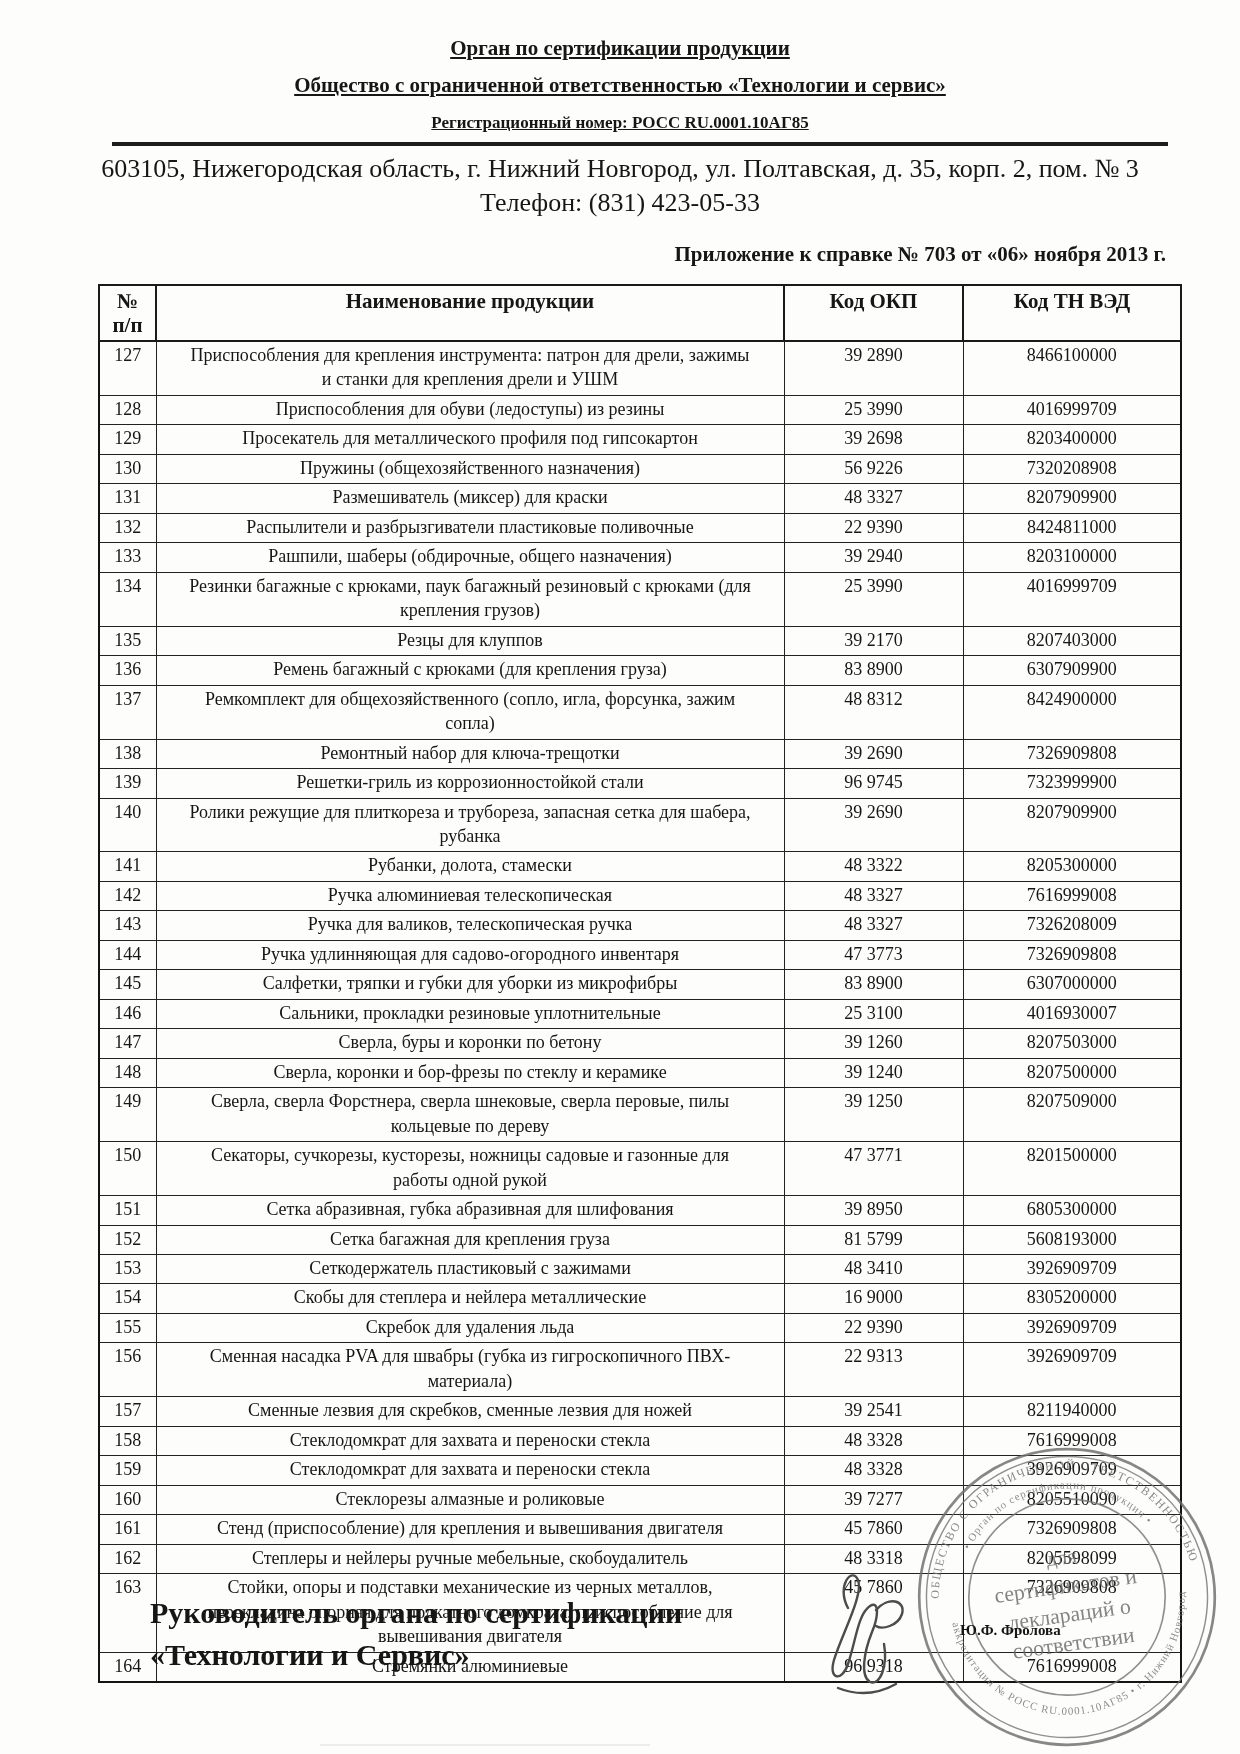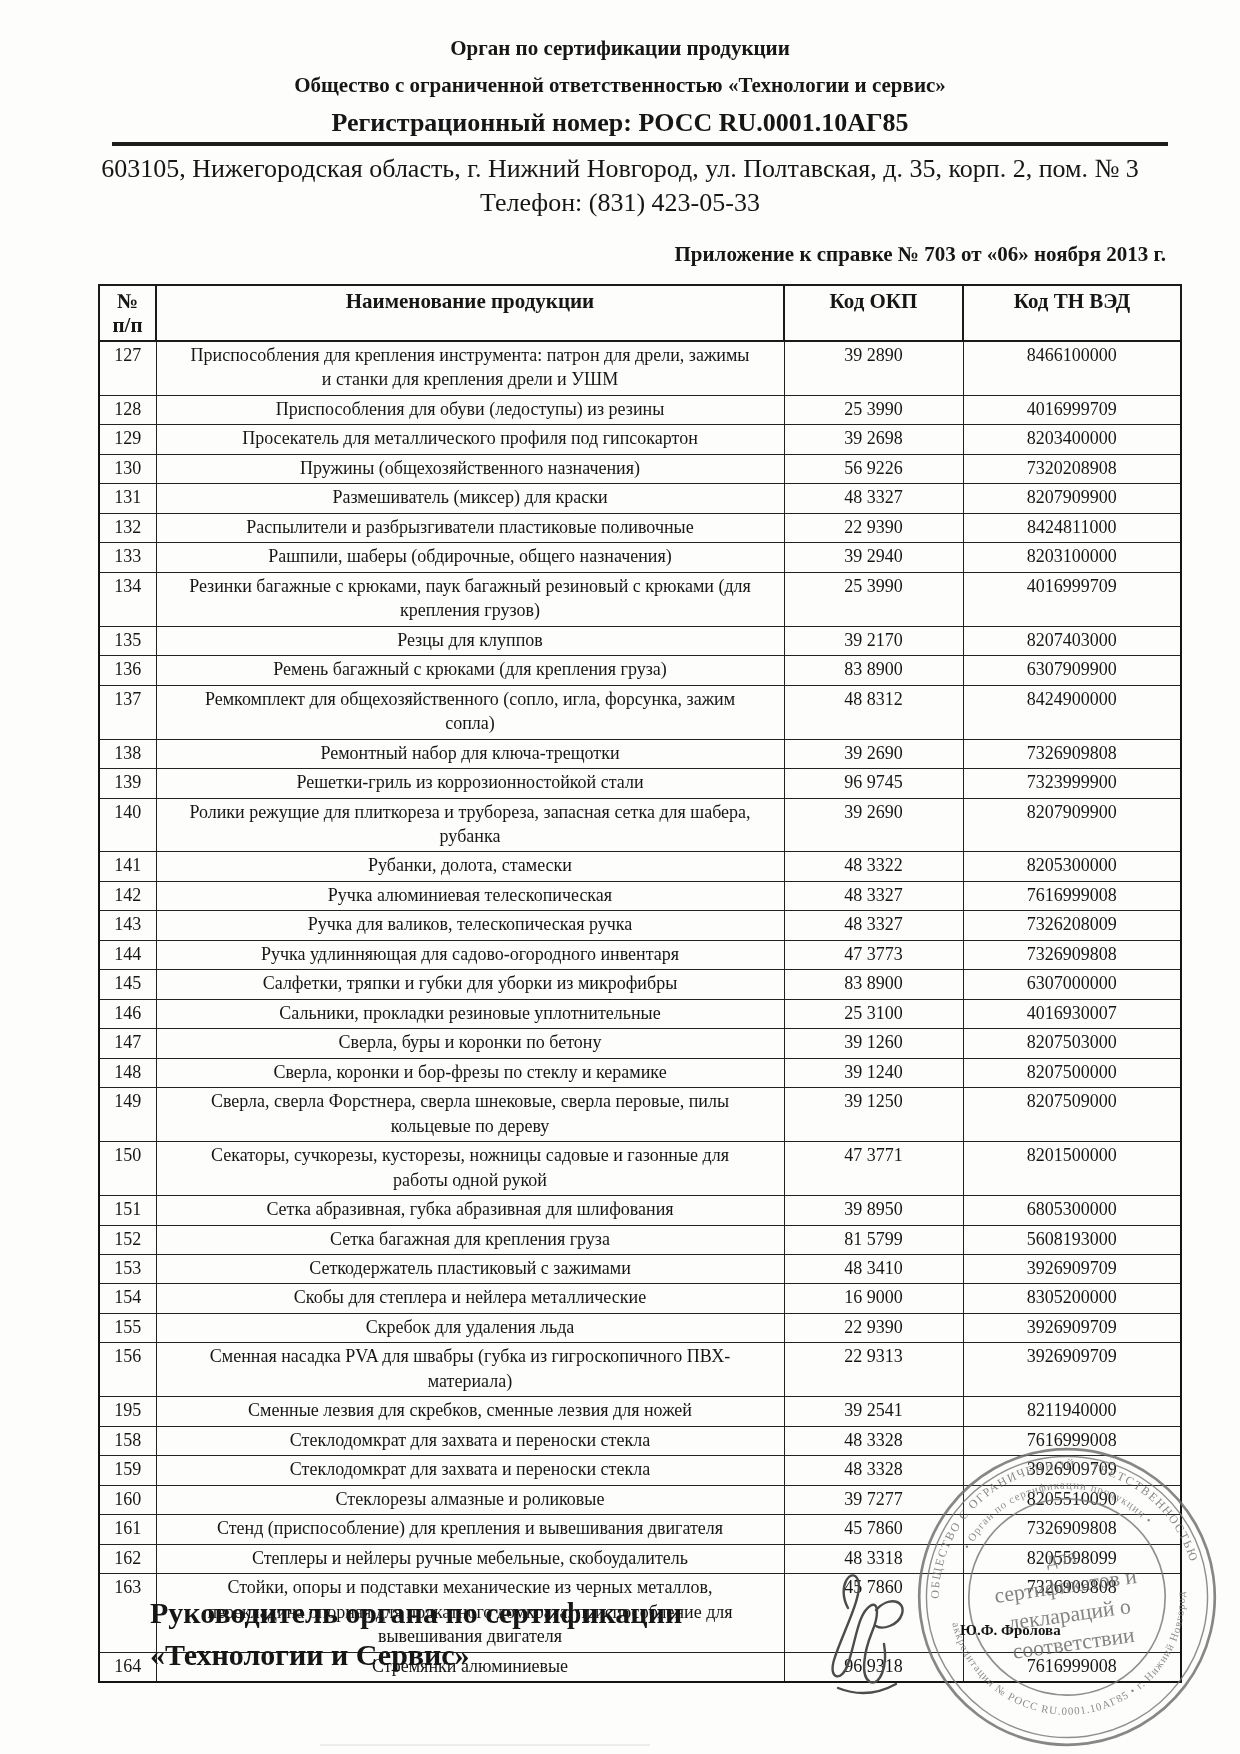--- a/index.html
+++ b/index.html
@@ -1,23 +1,23 @@
 <!DOCTYPE html>
 <html><head>
 <meta charset="utf-8">
 <style>
   html,body{margin:0;padding:0;background:#9a9a9a;}
   .page{
     position:relative;width:1240px;height:1754px;margin:0 auto;background:#fdfdfc;
     font-family:"Liberation Serif","DejaVu Serif",serif;color:#161616;overflow:hidden;
   }
   
-  .hdr{padding-top:30px;text-align:center;}
+  .hdr{padding-top:30px;text-align:center;text-decoration:underline;}
   .hdr-line{font-weight:bold;font-size:21px;line-height:37px;}
-  .hdr-line.reg{font-size:26px;}
+  .hdr-line.reg{font-size:17px;}
   .rule{position:absolute;left:112px;top:142px;width:1056px;height:4px;background:#1d1d1d;}
   .addr{margin-top:11px;text-align:center;font-size:26px;line-height:34px;}
   .annex{margin-top:22px;padding-right:74px;text-align:right;font-weight:bold;font-size:21px;}
   
   table.products{
     margin:17px 0 0 98px;width:1082px;border-collapse:collapse;table-layout:fixed;
     border:2.5px solid #141414;
   }
   table.products col.w0{width:57px}
   table.products col.w1{width:628px}
@@ -251,21 +251,21 @@
           <td class="c2">22 9390</td>
           <td class="c3">3926909709</td>
         </tr>
         <tr>
           <td class="c0">156</td>
           <td class="c1">Сменная насадка PVA для швабры (губка из гигроскопичного ПВХ-материала)</td>
           <td class="c2">22 9313</td>
           <td class="c3">3926909709</td>
         </tr>
         <tr>
-          <td class="c0">195</td>
+          <td class="c0">157</td>
           <td class="c1">Сменные лезвия для скребков, сменные лезвия для ножей</td>
           <td class="c2">39 2541</td>
           <td class="c3">8211940000</td>
         </tr>
         <tr>
           <td class="c0">158</td>
           <td class="c1">Стеклодомкрат для захвата и переноски стекла</td>
           <td class="c2">48 3328</td>
           <td class="c3">7616999008</td>
         </tr>

